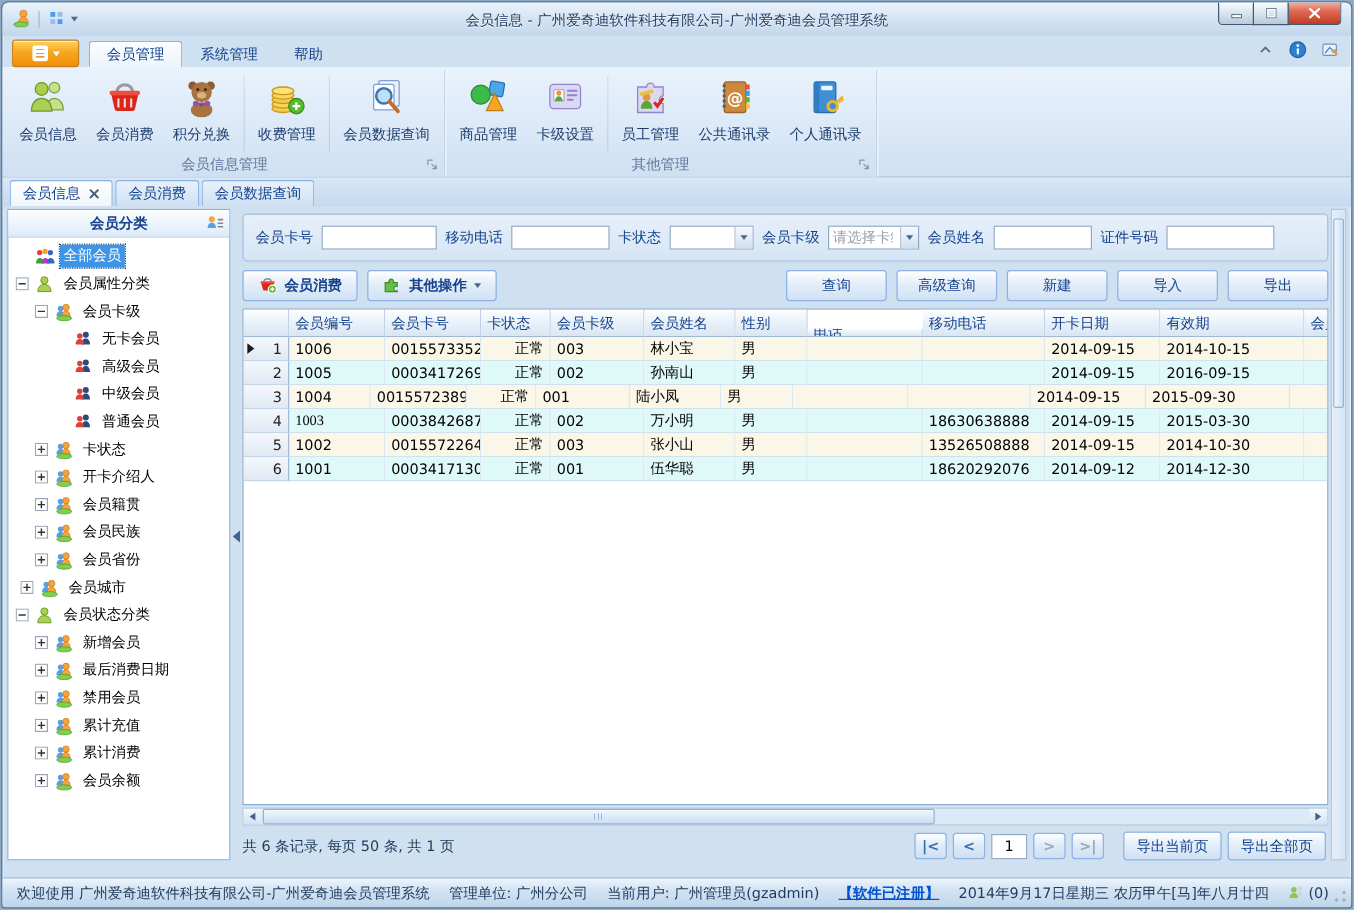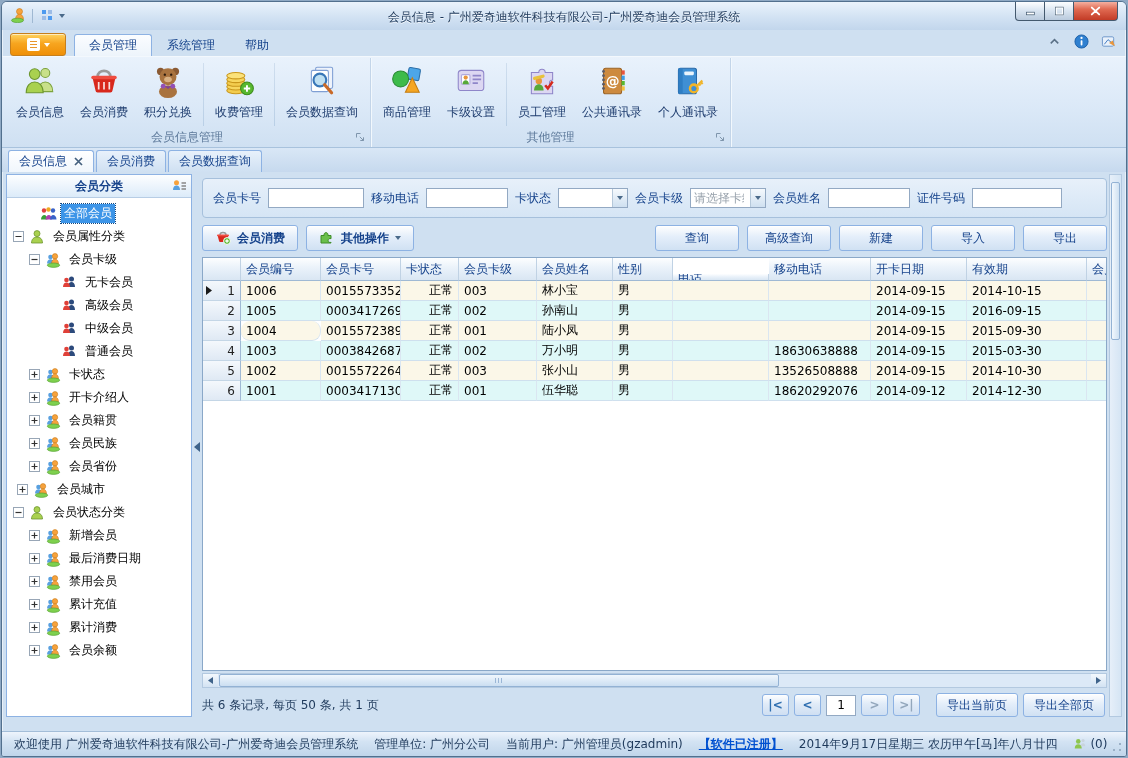--- a/index.html
+++ b/index.html
@@ -379,21 +379,21 @@
     <div class="leftpanel">
       <div class="phead">
         <span>会员分类</span>
         <span class="phead-icon" id="phead-icon"><svg viewBox="0 0 16 16">
               <circle cx="5.5" cy="4.8" r="2.5" fill="#f7a23c"></circle>
               <path d="M2 12c0-3 1.6-4.4 3.5-4.4S9 9 9 12z" fill="#58a0e0"></path>
               <path d="M10.5 5h4.5M10.5 8h4.5M10.5 11h4.5" stroke="#888" stroke-width="1.3"></path>
             </svg></span>
       </div>
       <div id="tree">
-          <div class="titem" style="padding-left: 17px;">
+          <div class="titem" style="padding-left: 6px;">
             <span class="texp hid"></span>
             <span class="ticon">
               <svg viewBox="0 0 18 15">
                 <circle cx="5" cy="4" r="2.2" fill="#e04040"></circle>
                 <circle cx="9.5" cy="3" r="2.2" fill="#f0a820"></circle>
                 <circle cx="14" cy="4" r="2.2" fill="#3a62c8"></circle>
                 <path d="M2 13c0-3 1.8-4.5 3.3-4.5S8.5 10 8.5 13z" fill="#38a038"></path>
                 <path d="M6.5 13c0-3 1.8-4.5 3.3-4.5s3.2 1.5 3.2 4.5z" fill="#b040b0"></path>
                 <path d="M11 13c0-3 1.7-4.5 3.2-4.5s3.3 1.5 3.3 4.5z" fill="#3a62c8"></path>
               </svg>
@@ -826,37 +826,37 @@
               <div class="gcell" style="width: 96px;"></div>
               <div class="gcell" style="width: 102px;"></div>
               <div class="gcell" style="width: 96px;">2014-09-15</div>
               <div class="gcell" style="width: 120px;">2016-09-15</div>
               <div class="gcell" style="width: 60px;"></div>
             </div>
             <div class="grow row-odd">
               <div class="gind" style="width: 38px;">
                 <span>3</span>
               </div>
-              <div class="gcell" style="width: 80px; border-radius: 9px;">1004</div>
+              <div class="gcell" style="width: 68px;">1004</div>
               <div class="gcell" style="width: 80px;">0015572389</div>
               <div class="gcell right" style="width: 58px;">正常</div>
               <div class="gcell" style="width: 78px;">001</div>
               <div class="gcell" style="width: 76px;">陆小凤</div>
               <div class="gcell" style="width: 60px;">男</div>
               <div class="gcell" style="width: 96px;"></div>
               <div class="gcell" style="width: 102px;"></div>
               <div class="gcell" style="width: 96px;">2014-09-15</div>
               <div class="gcell" style="width: 120px;">2015-09-30</div>
               <div class="gcell" style="width: 60px;"></div>
             </div>
             <div class="grow row-even">
               <div class="gind" style="width: 38px;">
                 <span>4</span>
               </div>
-              <div class="gcell" style="width: 80px;">1003</div>
+              <div class="gcell" style="width: 80px; font-family: Liberation Serif, serif;">1003</div>
               <div class="gcell" style="width: 80px;">0003842687</div>
               <div class="gcell right" style="width: 58px;">正常</div>
               <div class="gcell" style="width: 78px;">002</div>
               <div class="gcell" style="width: 76px;">万小明</div>
               <div class="gcell" style="width: 60px;">男</div>
               <div class="gcell" style="width: 96px;"></div>
               <div class="gcell" style="width: 102px;">18630638888</div>
               <div class="gcell" style="width: 96px;">2014-09-15</div>
               <div class="gcell" style="width: 120px;">2015-03-30</div>
               <div class="gcell" style="width: 60px;"></div>

